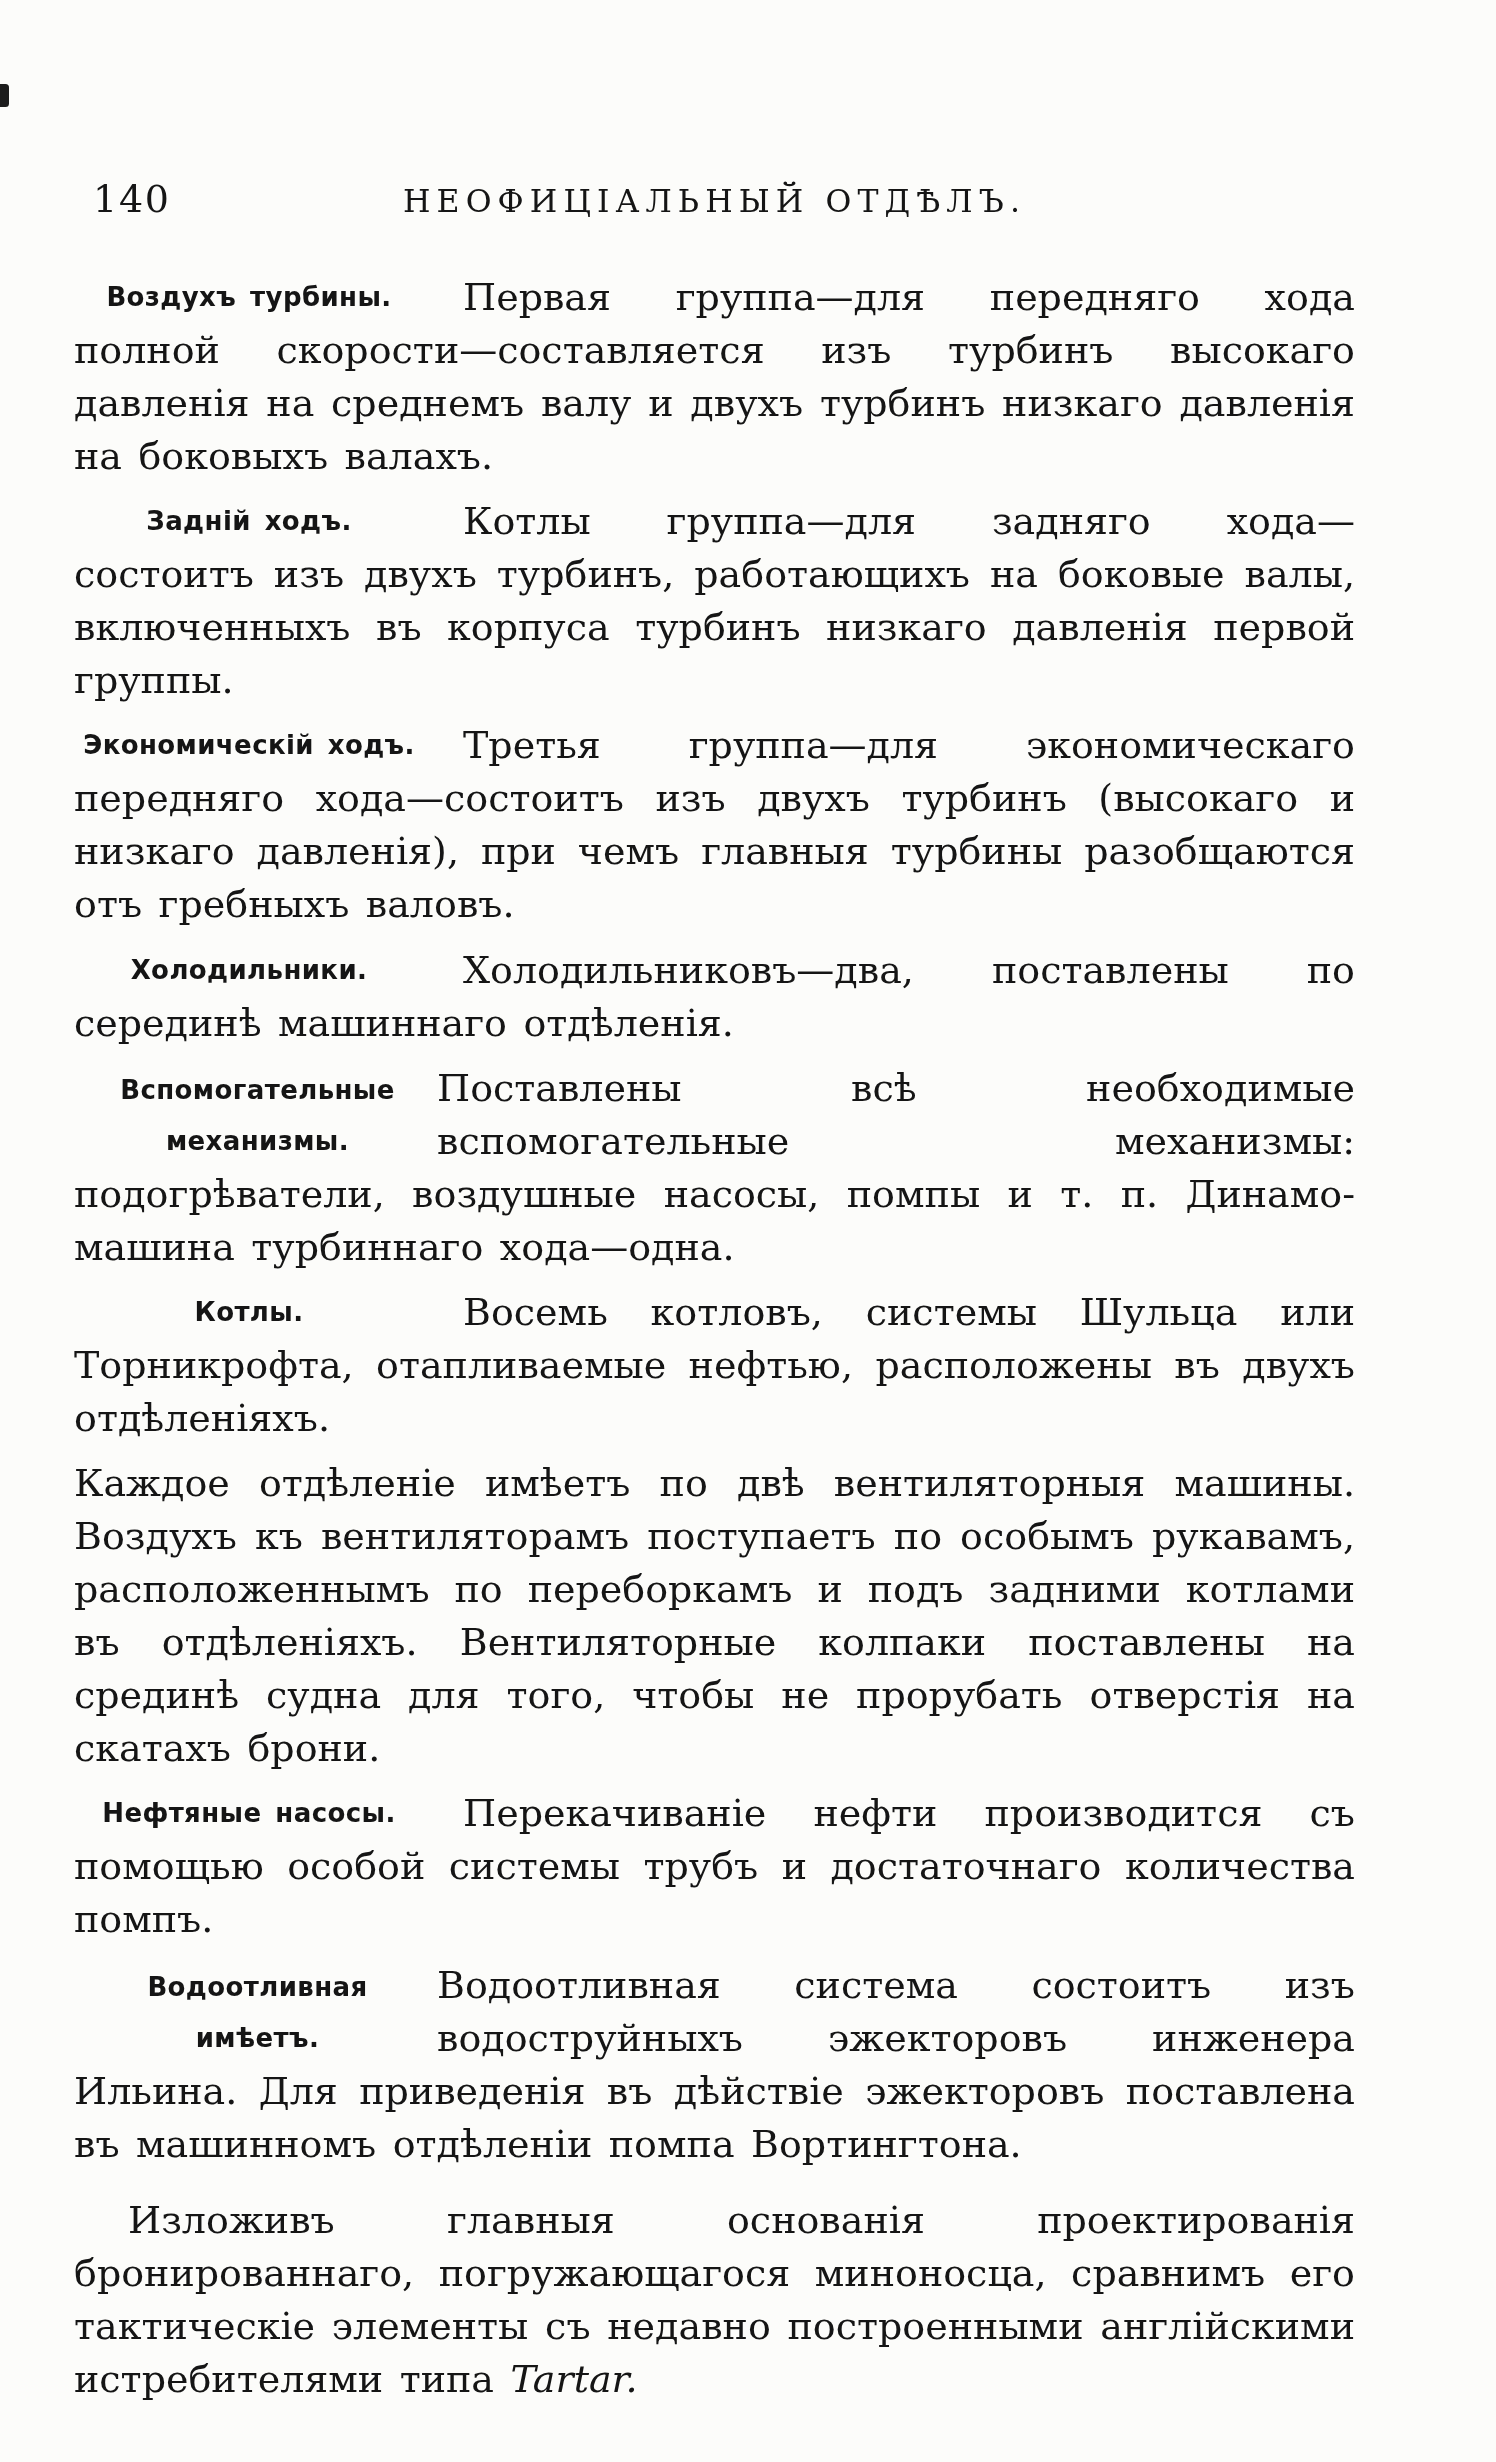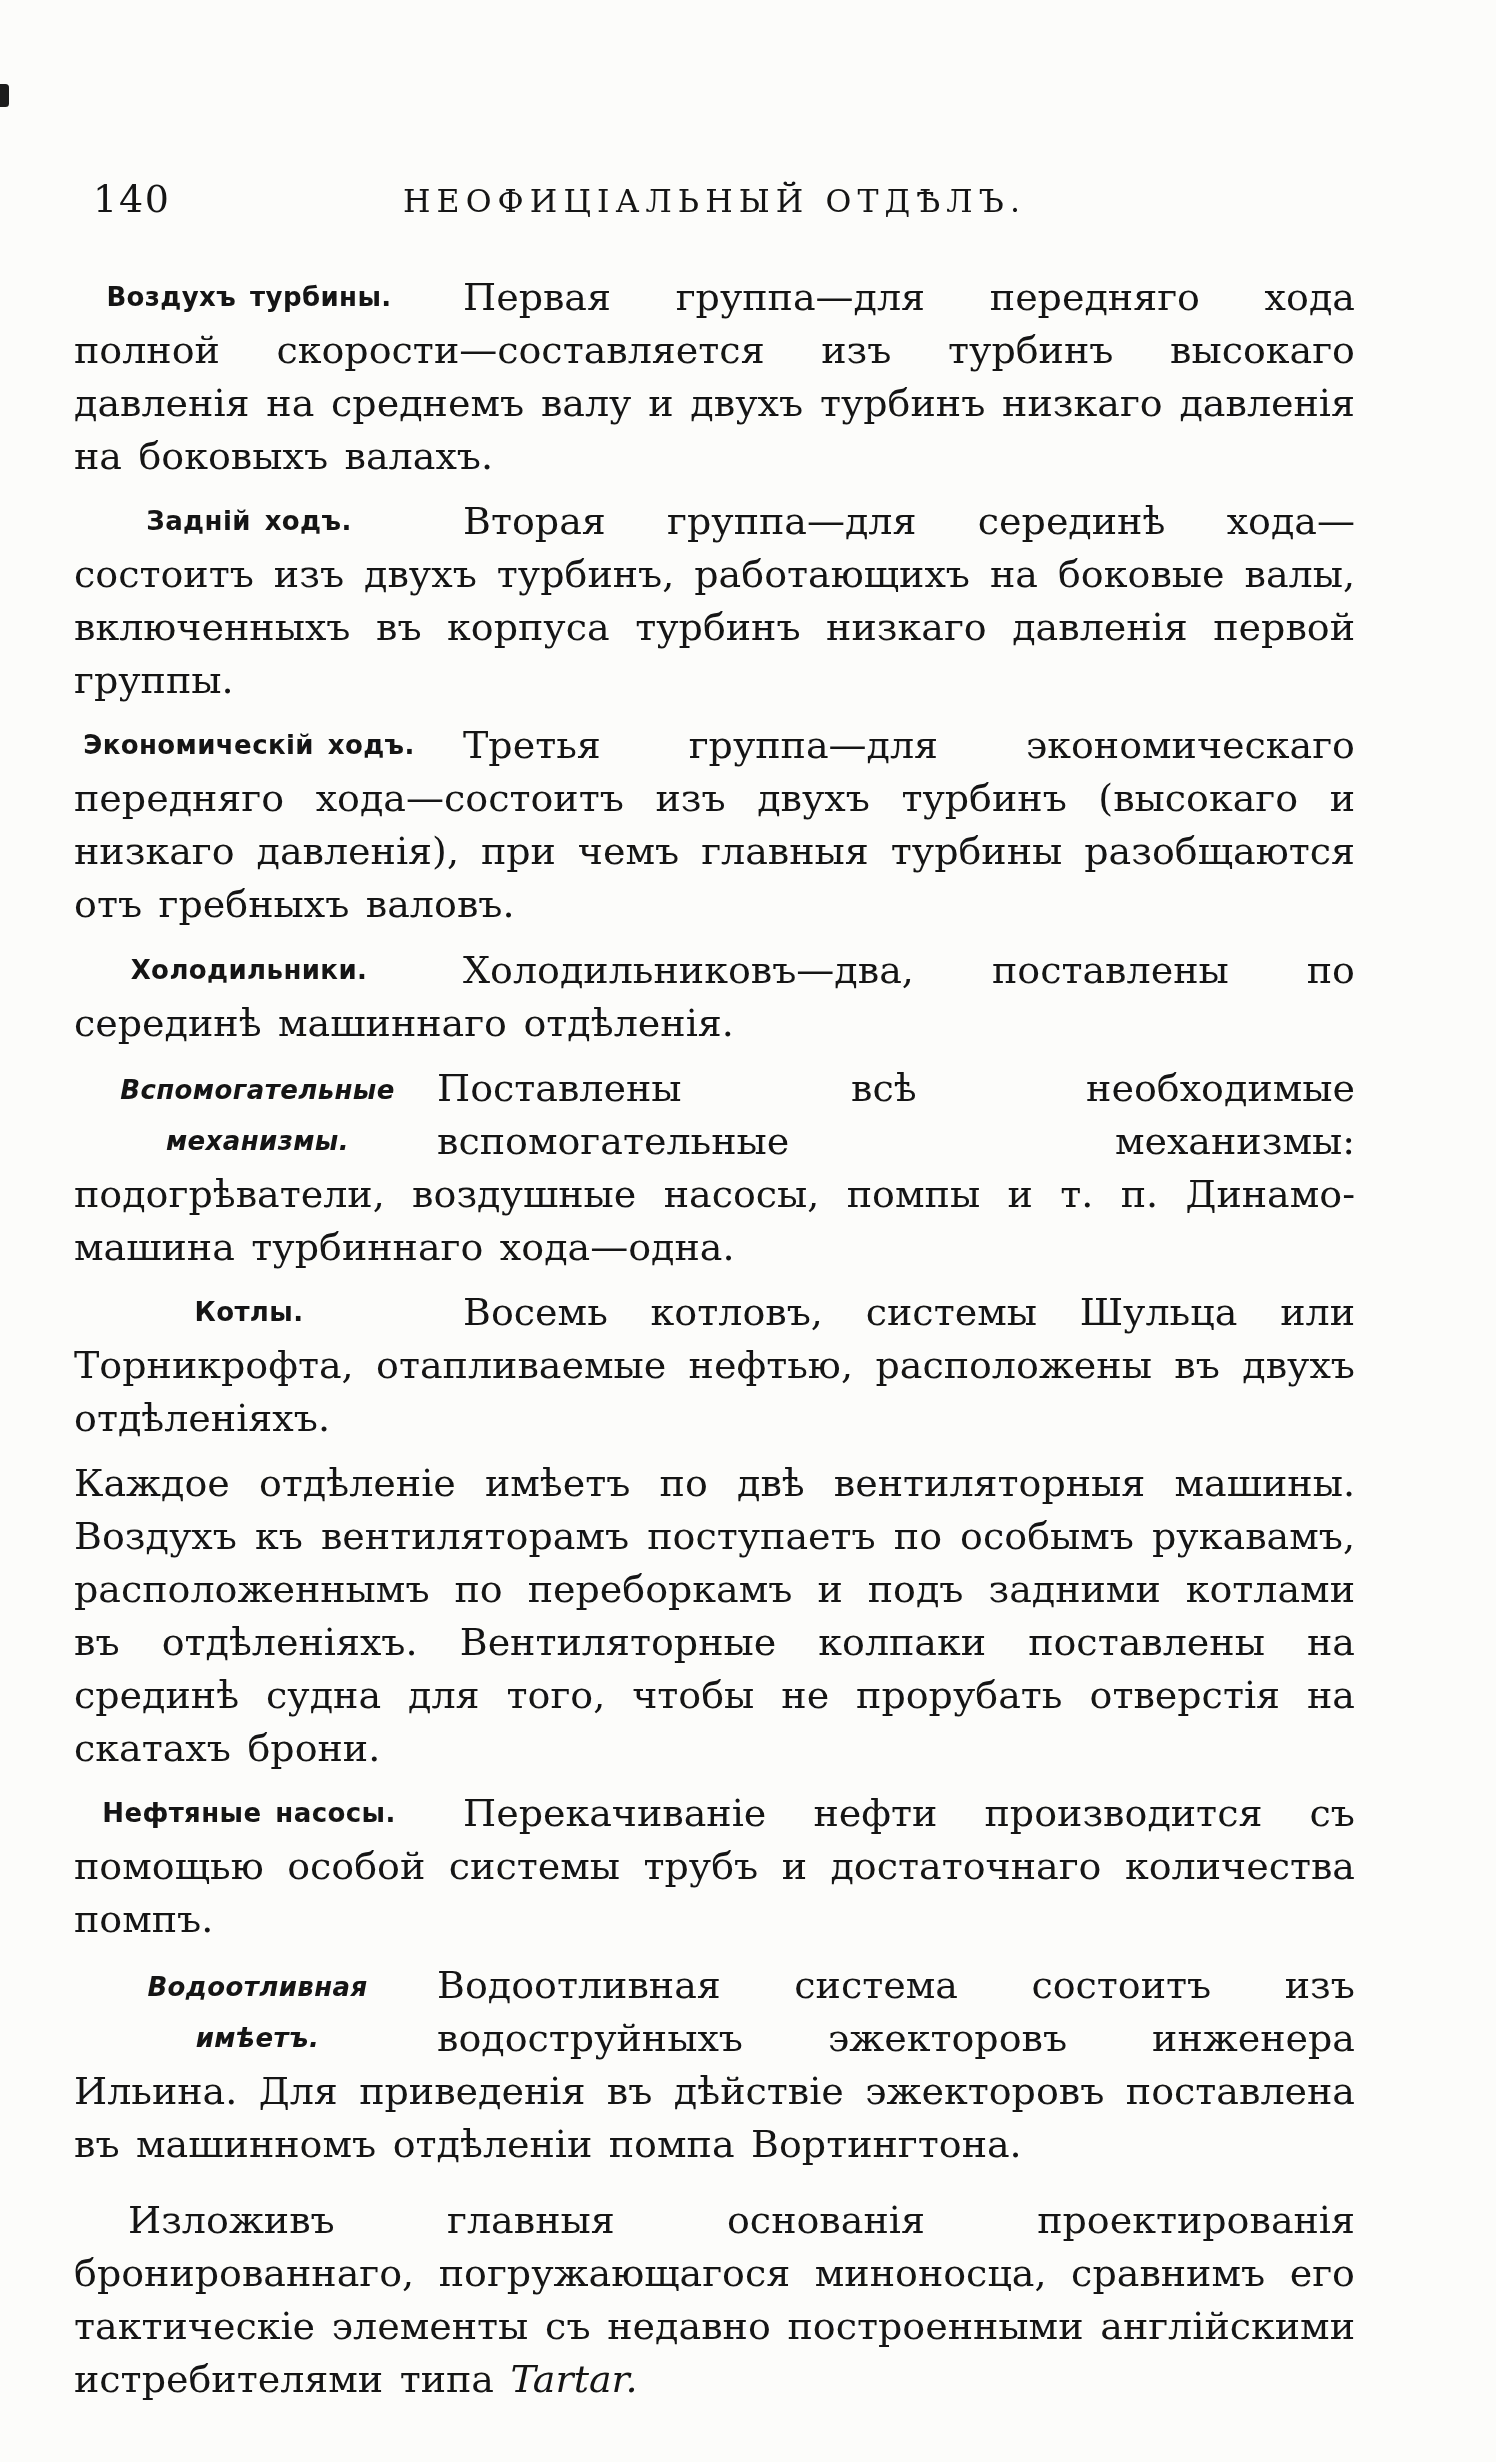--- a/index.html
+++ b/index.html
@@ -65,21 +65,20 @@
     line-height: 53px;
     letter-spacing: 0.4px;
     margin-right: 39px;
   }
   .side-label.two-line {
     width: 289px;
     margin-left: 39px;
     margin-right: 35px;
     line-height: 51px;
     padding-top: 3.5px;
-    font-style: italic;
   }
   .closing {
     text-indent: 54px;
     margin-top: 23px;
   }
   .em { font-style: italic; }
 </style>
 </head>
 <body>
 
@@ -90,21 +89,21 @@
   <div class="header-row">
     <span class="page-number">140</span>
     <div class="page-header">НЕОФИЦІАЛЬНЫЙ ОТДѢЛЪ.</div>
   </div>
 
   <div class="para">
     <span class="side-label">Воздухъ турбины.</span><span>Первая группа—для передняго хода полной скорости—составляется изъ турбинъ высокаго давленія на среднемъ валу и двухъ турбинъ низкаго давленія на боковыхъ валахъ.</span>
   </div>
 
   <div class="para">
-    <span class="side-label">Задній ходъ.</span><span>Вторая группа—для серединѣ хода—состоитъ изъ двухъ турбинъ, работающихъ на боковые валы, включенныхъ въ корпуса турбинъ низкаго давленія первой группы.</span>
+    <span class="side-label">Задній ходъ.</span><span>Котлы группа—для задняго хода—состоитъ изъ двухъ турбинъ, работающихъ на боковые валы, включенныхъ въ корпуса турбинъ низкаго давленія первой группы.</span>
   </div>
 
   <div class="para">
     <span class="side-label">Экономическій ходъ.</span><span>Третья группа—для экономическаго передняго хода—состоитъ изъ двухъ турбинъ (высокаго и низкаго давленія), при чемъ главныя турбины разобщаются отъ гребныхъ валовъ.</span>
   </div>
 
   <div class="para">
     <span class="side-label">Холодильники.</span><span>Холодильниковъ—два, поставлены по серединѣ машиннаго отдѣленія.</span>
   </div>
 

